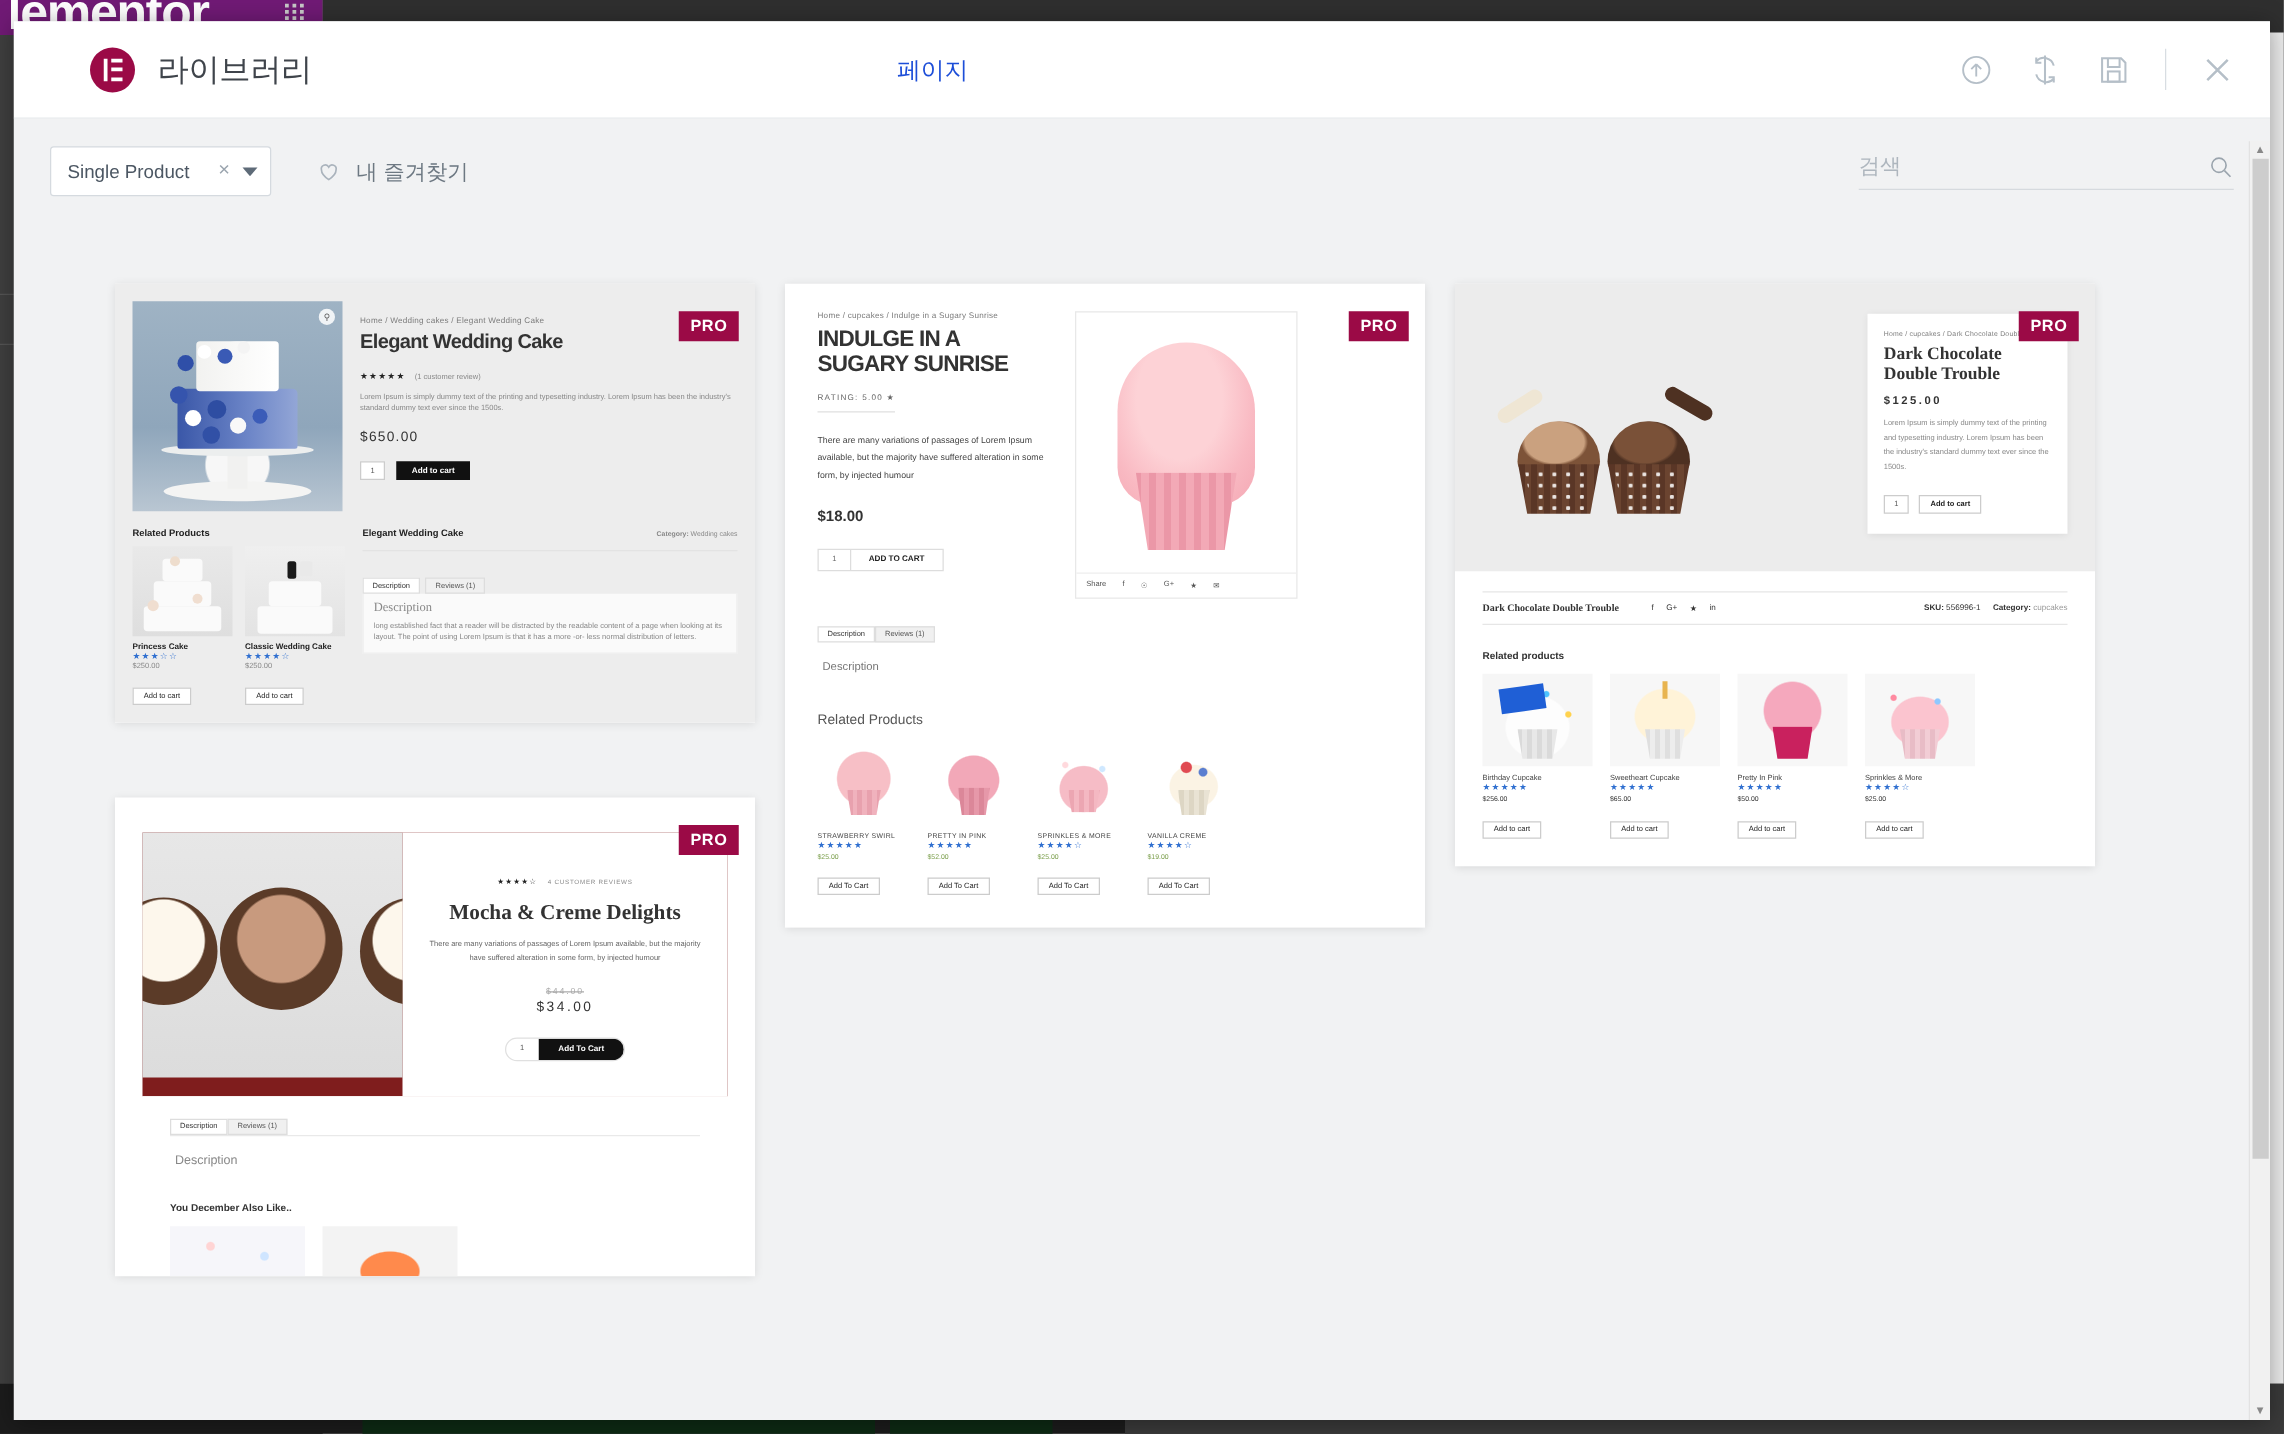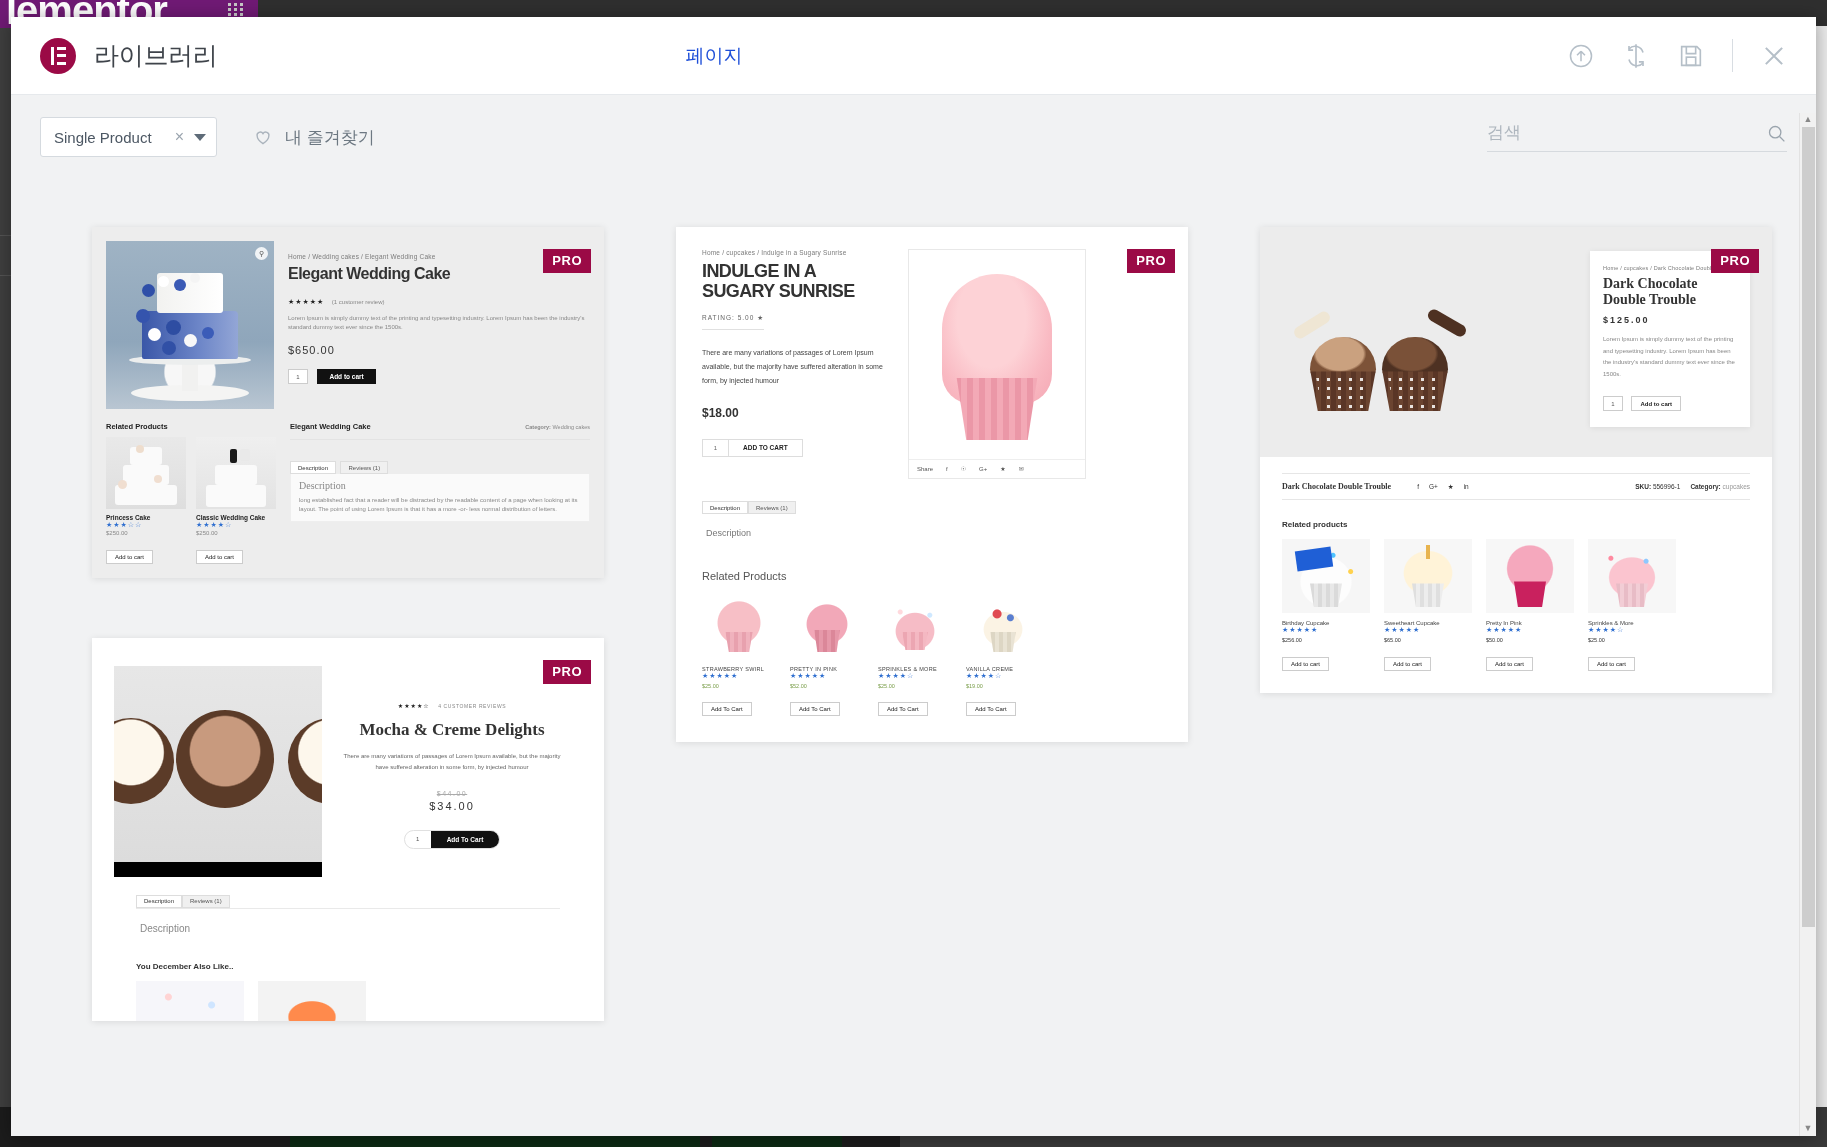--- a/index.html
+++ b/index.html
@@ -41,21 +41,21 @@
   }
 
   
   .modal-header {
     position: relative;
     height: 78px;
     background: #ffffff;
     display: flex; align-items: center;
     border-bottom: 1px solid #e6e9ec;
   }
-  .brand { display: flex; align-items: center; padding-left: 29px; width: 615px; }
+  .brand { display: flex; align-items: center; padding-left: 29px; width: 615px; margin-left: 32px; }
   .brand-logo {
     width: 36px; height: 36px; border-radius: 50%;
     background: #9b0a46; position: relative; flex: none;
   }
   .brand-logo::before {
     content: ""; position: absolute; left: 11px; top: 9px;
     width: 3px; height: 18px; background: #fff;
   }
   .brand-logo::after {
     content: ""; position: absolute; left: 17px; top: 9px;
@@ -134,21 +134,21 @@
   .search-icon { width: 21px; height: 21px; color: #9aa4ad; cursor: pointer; }
 
   
   .grid-scroll {
     position: absolute; left: 0; right: 0; top: 162px; bottom: 0;
     overflow: hidden;
   }
   .grid {
     display: grid;
     grid-template-columns: 512px 512px 512px;
-    column-gap: 72px;
+    column-gap: 24px;
     padding: 48px 0 0 81px;
     align-items: start;
   }
   .col { display: flex; flex-direction: column; gap: 60px; }
 
   .tcard {
     position: relative;
     background: #ffffff;
     box-shadow: 0 1px 7px rgba(0,0,0,.10);
     overflow: hidden;
@@ -319,21 +319,21 @@
   .c3-body { background: #fff; padding: 16px 22px 22px; }
   .c3-meta { display: flex; align-items: center; gap: 10px; font-size: 6.5px; padding: 8px 0; border-top: 1px solid #e6e6e6; border-bottom: 1px solid #e6e6e6; }
   .c3-rel-title { font-size: 8px; font-weight: 700; margin: 20px 0 10px; }
   .c3-rels { display: flex; gap: 14px; }
   .c3-rel { width: 88px; }
   .c3-rel-img { width: 88px; height: 74px; position: relative; overflow: hidden; }
   .c3-rel-name { font-size: 6px; color: #444; margin-top: 7px; }
   .c3-rel-price { font-size: 5.5px; color: #333; margin-top: 3px; }
 
   
-  .c4-hero { display: flex; background: #000000; }
+  .c4-hero { display: flex; background: #7f1d1d; }
   .c4-img {
     width: 208px; height: 196px; flex: none;
     background: linear-gradient(180deg,#e7e7e7,#dcdcdc);
     position: relative; overflow: hidden;
   }
   .m-cup { position: absolute; border-radius: 50%; }
   .c4-panel { flex: 1; background: #fff; padding: 28px 20px; text-align: center; }
   .c4-title { font-family: "Liberation Serif", serif; font-size: 17px; font-weight: 700; line-height: 1.15; margin: 8px 0 11px; }
   .c4-desc { font-size: 6px; color: #666; line-height: 1.9; margin-bottom: 16px; }
   .c4-old { font-size: 7px; color: #aaa; text-decoration: line-through; letter-spacing: 1.5px;}

